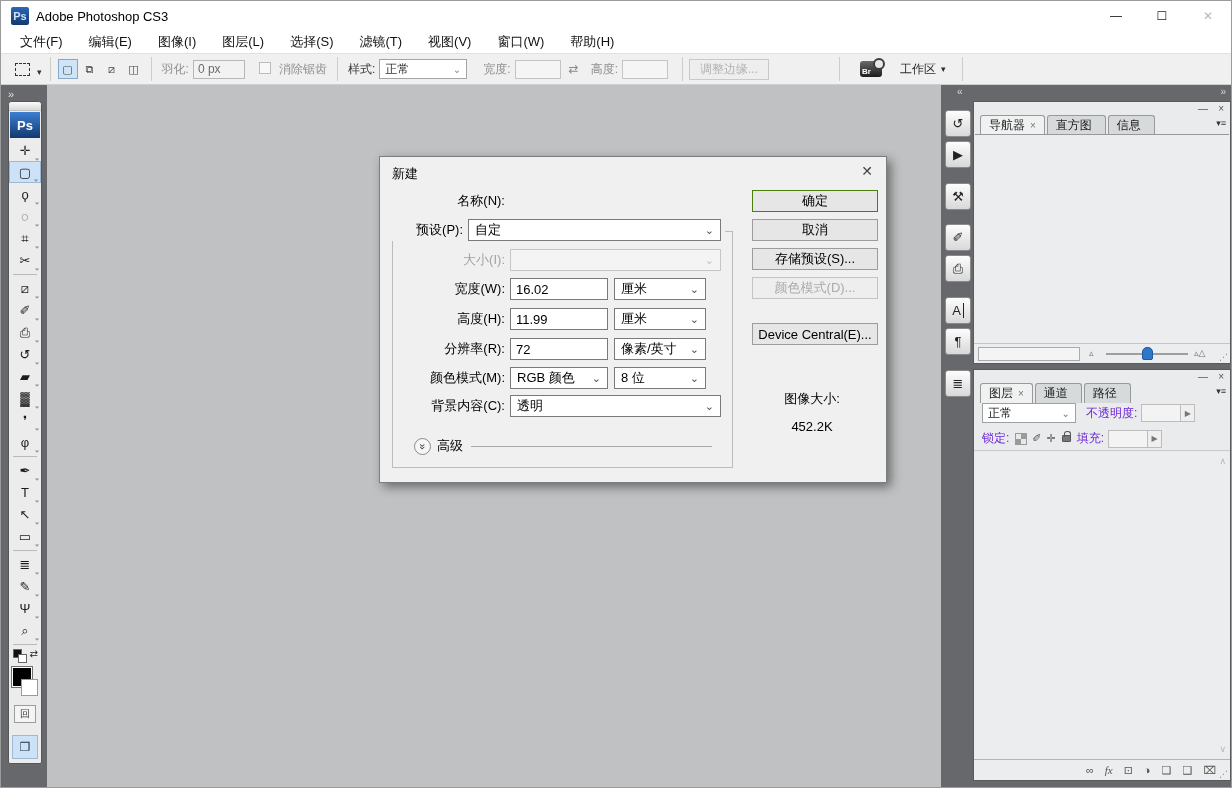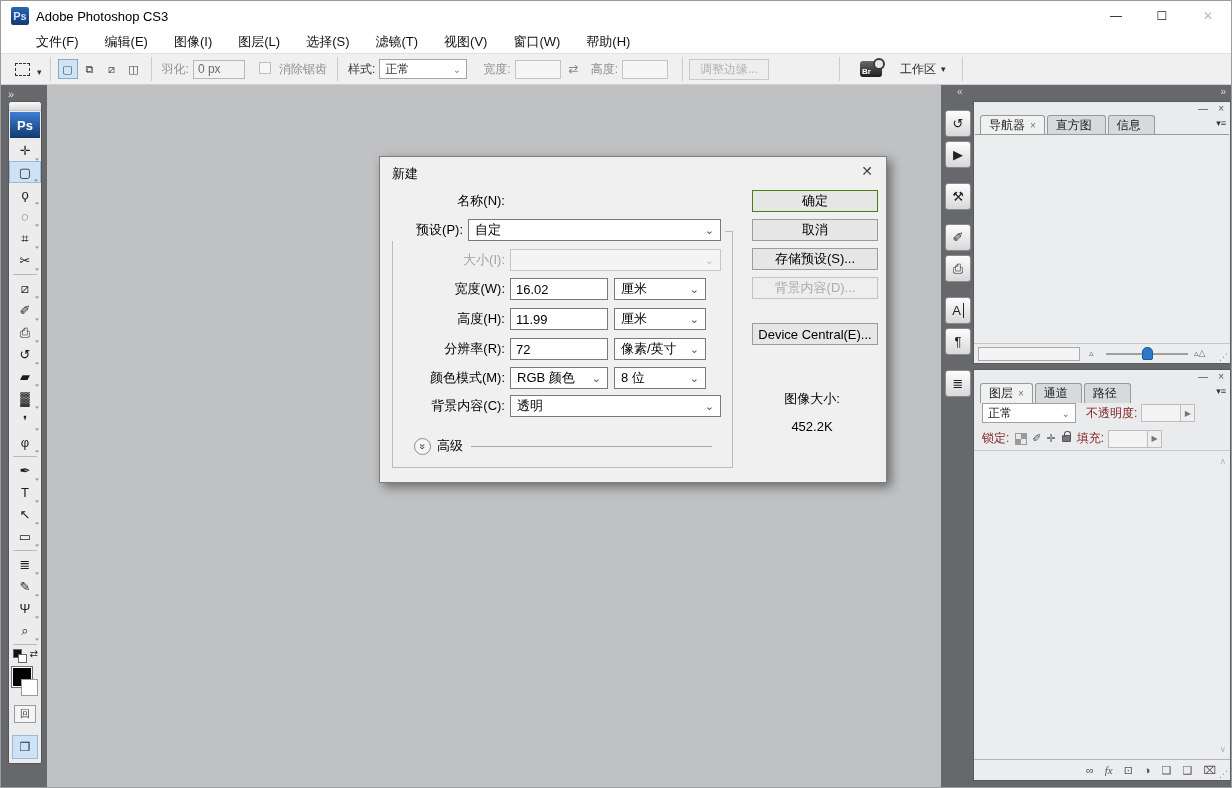--- a/index.html
+++ b/index.html
@@ -8,21 +8,21 @@
 
   
   .titlebar{position:absolute;left:0;top:0;width:100%;height:30px;background:#fff;display:flex;align-items:center;}
   .ps-badge{width:18px;height:18px;margin-left:10px;background:linear-gradient(#2c66b6,#123a6e);color:#cfe2ff;font-size:11px;font-weight:bold;display:flex;align-items:center;justify-content:center;border-radius:2px;}
   .title-text{margin-left:7px;font-size:13px;color:#000;}
   .win-controls{margin-left:auto;display:flex;height:100%;}
   .win-btn{width:46px;height:100%;display:flex;align-items:center;justify-content:center;font-size:12px;color:#222;}
   .win-btn.close{color:#b8b8b8;}
 
   
-  .menubar{position:absolute;left:0;top:30px;width:100%;height:22px;background:#fff;display:flex;align-items:center;padding-left:22px;}
+  .menubar{position:absolute;left:0;top:30px;width:100%;height:22px;background:#fff;display:flex;align-items:center;padding-left:6px;}
   .menu-item{padding:0 13px;font-size:13px;color:#111;line-height:22px;}
 
   
   .optionsbar{position:absolute;left:0;top:52px;width:100%;height:32px;background:#f0f0f0;border-top:1px solid #e2e2e2;border-bottom:1px solid #cfcfcf;display:flex;align-items:center;font-size:12px;color:#3c3c3c;}
   .ob-sep{width:1px;height:24px;background:#cdcdcd;margin:0 6px;}
   .ob-toolicon{width:26px;height:22px;border:1px dashed transparent;margin-left:8px;display:flex;align-items:center;justify-content:center;}
   .marquee-glyph{width:15px;height:13px;border:1px dashed #333;}
   .ob-dd-arrow{font-size:9px;color:#333;margin:6px 2px 0 2px;}
   .mode-btn{width:20px;height:20px;border:1px solid transparent;display:flex;align-items:center;justify-content:center;font-size:11px;color:#444;margin:0 1px;}
   .mode-btn.selected{background:#cfe4f7;border-color:#86a7c6;}
@@ -105,21 +105,21 @@
   .nav-bottom{position:absolute;left:0;right:0;bottom:0;height:20px;border-top:1px solid #c6c6c6;background:#ecedee;}
   .nav-zoom-box{position:absolute;left:4px;top:3px;width:102px;height:14px;background:#f4f4f4;border:1px solid #ababab;}
   .nav-tri{position:absolute;top:4px;font-size:9px;color:#6f6f6f;}
   .nav-slider{position:absolute;left:132px;top:9px;width:82px;height:2px;background:#9f9f9f;}
   .nav-thumb{position:absolute;left:36px;top:-6px;width:11px;height:13px;background:#2e77c6;border-radius:5px 5px 2px 2px;border:1px solid #1d5globe;}
   .grip-dots{position:absolute;right:2px;bottom:1px;font-size:9px;color:#8f8f8f;}
 
   .blend-row{position:absolute;left:0;right:0;top:30px;height:26px;display:flex;align-items:center;font-size:12px;}
   .blend-dd{width:94px;height:20px;margin-left:8px;background:#fff;border:1px solid #a0a0a0;display:flex;align-items:center;padding:0 5px;color:#222;}
   .blend-dd .arr{margin-left:auto;font-size:10px;color:#777;}
-  .gray-label{color:#7f1d1d;margin-left:10px;}
+  .gray-label{color:#6d28d9;margin-left:10px;}
   .val-box{width:40px;height:18px;background:#f3f3f3;border:1px solid #bdbdbd;margin-left:4px;}
   .val-arr{width:14px;height:18px;border:1px solid #bdbdbd;border-left:none;background:#efefef;display:flex;align-items:center;justify-content:center;font-size:8px;color:#777;}
   .lock-row{position:absolute;left:0;right:0;top:57px;height:24px;display:flex;align-items:center;font-size:12px;border-bottom:1px solid #c9c9c9;}
   .lock-icon{font-size:11px;color:#555;margin-left:5px;}
   .checker{width:12px;height:12px;margin-left:6px;background:conic-gradient(#9a9a9a 0 25%,#e8e8e8 0 50%,#9a9a9a 0 75%,#e8e8e8 0);border:1px solid #9a9a9a;}
   .lock-pad{width:9px;height:7px;border:1px solid #555;border-radius:1px;margin-left:6px;position:relative;background:#777;}
   .lock-pad::before{content:"";position:absolute;left:1px;top:-5px;width:5px;height:5px;border:1px solid #555;border-bottom:none;border-radius:3px 3px 0 0;}
   .layers-list{position:absolute;left:1px;right:1px;top:82px;bottom:22px;background:#ecedee;}
   .scroll-arrow{position:absolute;right:3px;font-size:9px;color:#b4b7b9;}
   .layers-bottom{position:absolute;left:0;right:0;bottom:0;height:21px;border-top:1px solid #b5b5b5;background:#ecedee;display:flex;align-items:center;justify-content:flex-end;padding-right:14px;gap:11px;}
@@ -379,21 +379,21 @@
       <div class="dlg-btn default">
             <span>确定</span>
           </div>
           <div class="dlg-btn">
             <span>取消</span>
           </div>
           <div class="dlg-btn">
             <span>存储预设(S)...</span>
           </div>
           <div class="dlg-btn disabled">
-            <span>背景内容(D)...</span>
+            <span>颜色模式(D)...</span>
           </div>
           <div class="dlg-btn gap">
             <span>Device Central(E)...</span>
           </div>
         </div>
 
       <div class="img-size-label">图像大小:</div>
       <div class="img-size-value">452.2K</div>
     </div>
 

